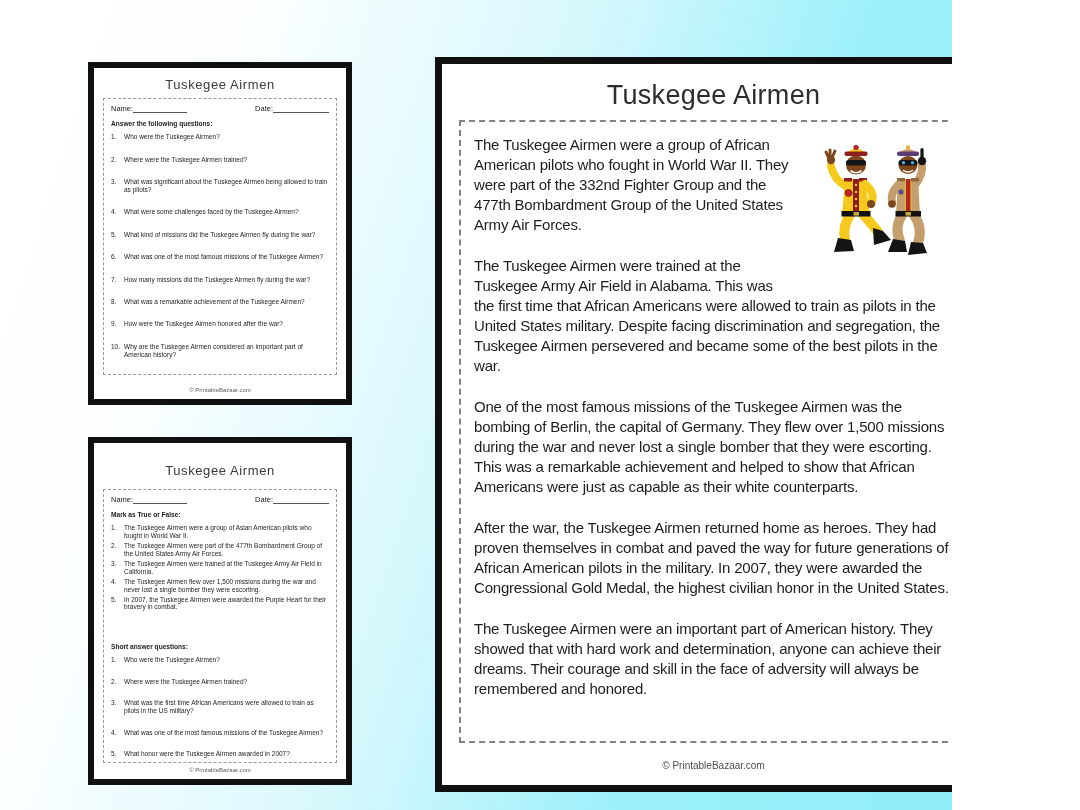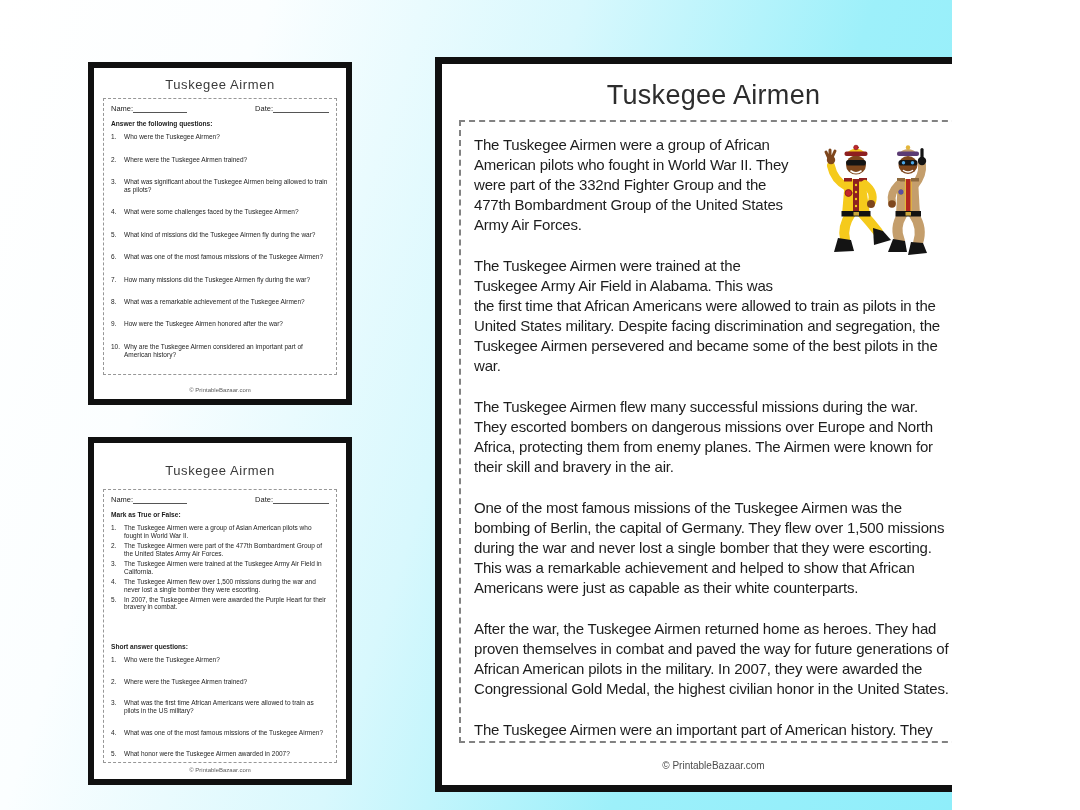--- a/index.html
+++ b/index.html
@@ -242,21 +242,20 @@
             <circle cx="111.5" cy="27.8" r="1.7" fill="#4aa6e8"></circle>
 
             <path d="M96 20 Q107 8 118 20 Z" fill="#c49e6c"></path>
             <rect x="96" y="16.5" width="22" height="4.6" rx="2" fill="#5b3b74"></rect>
             <circle cx="107" cy="12.5" r="2.2" fill="#e3b63a"></circle>
           </g>
         </svg>
       </div>
       <p>The Tuskegee Airmen were a group of African American pilots who fought in World War II. They were part of the 332nd Fighter Group and the 477th Bombardment Group of the United States Army Air Forces.</p>
       <p>The Tuskegee Airmen were trained at the Tuskegee Army Air Field in Alabama. This was the first time that African Americans were allowed to train as pilots in the United States military. Despite facing discrimination and segregation, the Tuskegee Airmen persevered and became some of the best pilots in the war.</p>
-      <p>The Tuskegee Airmen flew many successful missions during the war. They escorted bombers on dangerous missions over Europe and North Africa, protecting them from enemy planes. The Airmen were known for their skill and bravery in the air.</p>
       <p>One of the most famous missions of the Tuskegee Airmen was the bombing of Berlin, the capital of Germany. They flew over 1,500 missions during the war and never lost a single bomber that they were escorting. This was a remarkable achievement and helped to show that African Americans were just as capable as their white counterparts.</p>
       <p>After the war, the Tuskegee Airmen returned home as heroes. They had proven themselves in combat and paved the way for future generations of African American pilots in the military. In 2007, they were awarded the Congressional Gold Medal, the highest civilian honor in the United States.</p>
       <p>The Tuskegee Airmen were an important part of American history. They showed that with hard work and determination, anyone can achieve their dreams. Their courage and skill in the face of adversity will always be remembered and honored.</p>
     </div>
     <div class="main-footer">© PrintableBazaar.com</div>
   </div>
 
 </div>
 
 </body></html>

